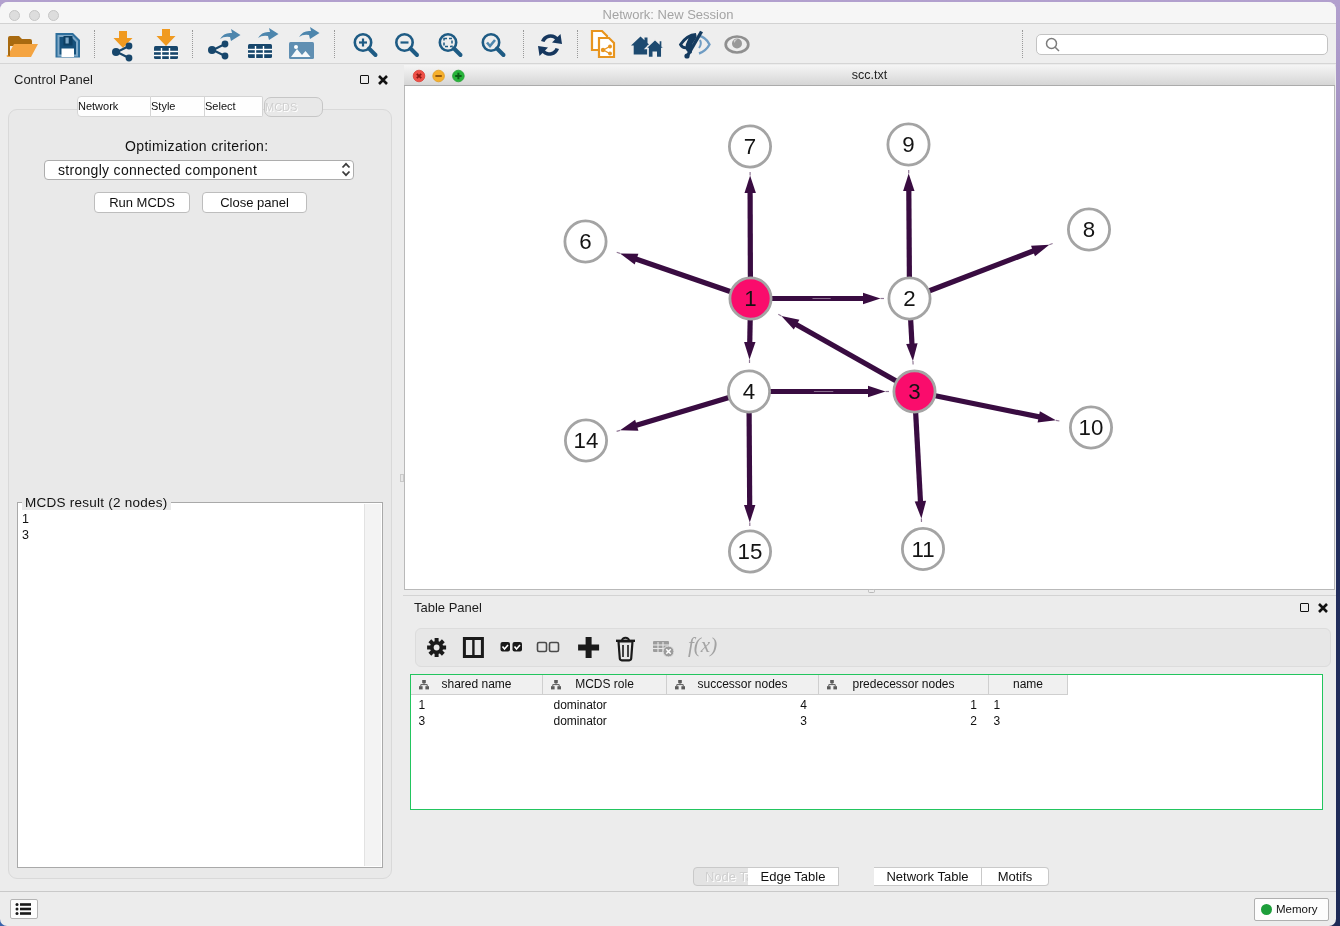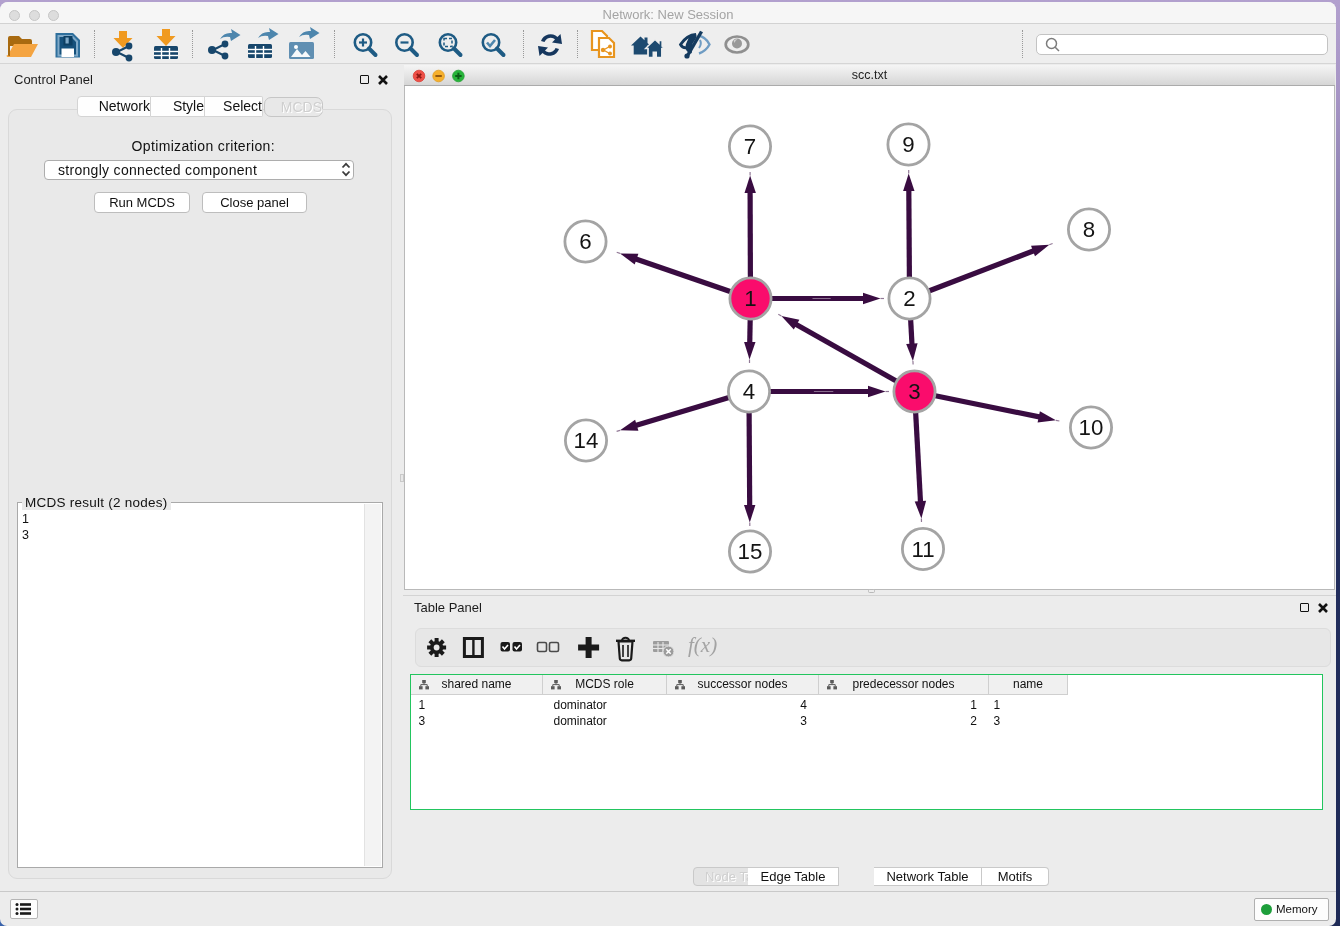--- a/index.html
+++ b/index.html
@@ -7,21 +7,21 @@
 .abs{position:absolute}
 .app{position:absolute;left:0;top:2px;width:1336px;height:924px;background:#ececec;border-radius:8px 8px 7px 7px}
 .titlebar{position:absolute;left:0;top:2px;width:1336px;height:21.5px;background:#f6f6f6;border-bottom:1px solid #d2d2d2;border-radius:8px 8px 0 0}
 .tl{position:absolute;width:11px;height:11px;border-radius:50%;background:#dddddd;border:1px solid #c6c6c6;top:7.5px}
 .apptitle{position:absolute;top:5px;left:0;width:1336px;text-align:center;font-size:13px;color:#a4a4a4}
 .toolbar{position:absolute;left:0;top:23.5px;width:1336px;height:40px;background:#eeeeee;border-bottom:1px solid #d5d5d5}
 .sep{position:absolute;top:30px;height:28px;width:0;border-left:1px dotted #999}
 .searchbox{position:absolute;left:1036px;top:33.5px;width:292px;height:21px;background:#fff;border:1.5px solid #c3c3c3;border-radius:5px}
 .cp-title{position:absolute;left:14px;top:72px;font-size:13px;color:#1c1c1c}
 .panel{position:absolute;left:8px;top:109px;width:384px;height:770px;background:#e9e9e9;border:1px solid #d9d9d9;border-radius:9px}
-.tab{position:absolute;top:96px;height:20.5px;background:#fefefe;border:1px solid #d4d4d4;font-size:14px;color:#111;text-align:right;line-height:19.5px}
+.tab{position:absolute;top:96px;height:20.5px;background:#fefefe;border:1px solid #d4d4d4;font-size:11px;color:#111;text-align:left;line-height:19.5px}
 .fieldset{position:absolute;left:17px;top:502px;width:366px;height:366px;background:#fff;border:1px solid #a9a9a9}
 .legend{position:absolute;left:22px;top:495px;font-size:13.5px;letter-spacing:0.25px;color:#111;background:#e9e9e9;padding:0 3px}
 .btn{position:absolute;top:192px;height:21px;background:#fff;border:1px solid #bdbdbd;border-radius:4px;font-size:13px;color:#111;text-align:center;line-height:19px}
 .netwin{position:absolute;left:404px;top:65px;width:931px;height:525px;border:1px solid #b9b9b9;background:#fff}
 .nettitle{position:absolute;left:404px;top:65px;width:931px;height:21px;background:linear-gradient(180deg,#f5f5f5,#d6d6d6);border-bottom:1px solid #ababab}
 .tp-title{position:absolute;left:414px;top:600px;font-size:13px;color:#1c1c1c}
 .tbar{position:absolute;left:415px;top:628px;width:916px;height:38.5px;background:#e7e7e7;border:1px solid #dcdcdc;border-radius:6px}
 .tbl{position:absolute;left:410px;top:673.5px;width:913px;height:136px;background:#fff;border:1px solid #22c55e}
 .th{position:absolute;top:0;height:20px;background:#f0f0f0;border-right:1px solid #cfcfcf;border-bottom:1px solid #cfcfcf;font-size:12px;color:#111;text-align:center;line-height:19px}
 .td{position:absolute;font-size:12px;color:#111;height:16px;line-height:16px}
@@ -176,21 +176,21 @@
 <div class="cp-title">Control Panel</div>
 <div class="maxbox" style="left:360px;top:75px"></div>
 <svg width="12" height="12" style="position:absolute;left:377px;top:74px">
 <path d="M2 2 L10 10 M10 2 L2 10" stroke="#111" stroke-width="2.6"></path>
 </svg>
 <div class="panel"></div>
 <div class="tab" style="left:77px;width:74px;border-radius:4px 0 0 4px">Network</div>
 <div class="tab" style="left:151px;width:54px;border-left:none">Style</div>
 <div class="tab" style="left:205px;width:58px;border-left:none;border-radius:0 2px 2px 0">Select</div>
 <div class="tab" style="left:264px;width:59px;top:97px;height:20px;background:#e8e8e8;border:1px solid #c6c6c6;border-radius:7px;color:#cfcfcf;text-shadow:1px 1px 0 #fff;line-height:19px">MCDS</div>
-<div class="abs" style="left:125px;top:138px;width:150px;font-size:14px;letter-spacing:0.35px;color:#111;text-align:right">Optimization criterion:</div>
+<div class="abs" style="left:125px;top:138px;width:150px;font-size:14px;letter-spacing:0.35px;color:#111;text-align:left">Optimization criterion:</div>
 <div class="abs" style="left:44px;top:159.5px;width:310px;height:20px;background:#fff;border:1px solid #adadad;border-radius:4px;font-size:14px;letter-spacing:0.3px;color:#111;line-height:18.5px;padding-left:13px">strongly connected component</div>
 <svg width="12" height="16" style="position:absolute;left:340px;top:162px">
 <path d="M2.5 5.5 L6 1.8 L9.5 5.5 M2.5 9.5 L6 13.2 L9.5 9.5" fill="none" stroke="#3c3c3c" stroke-width="1.8"></path>
 </svg>
 <div class="btn" style="left:94px;width:96px">Run MCDS</div>
 <div class="btn" style="left:202px;width:105px">Close panel</div>
 <div class="fieldset"></div>
 <div class="abs" style="left:364px;top:504px;width:17px;height:362px;background:#f3f3f3;border-left:1px solid #e2e2e2"></div>
 <div class="legend">MCDS result (2 nodes)</div>
 <div class="abs" style="left:22px;top:511px;font-size:12.5px;color:#111;line-height:16px">1<br>3</div>

